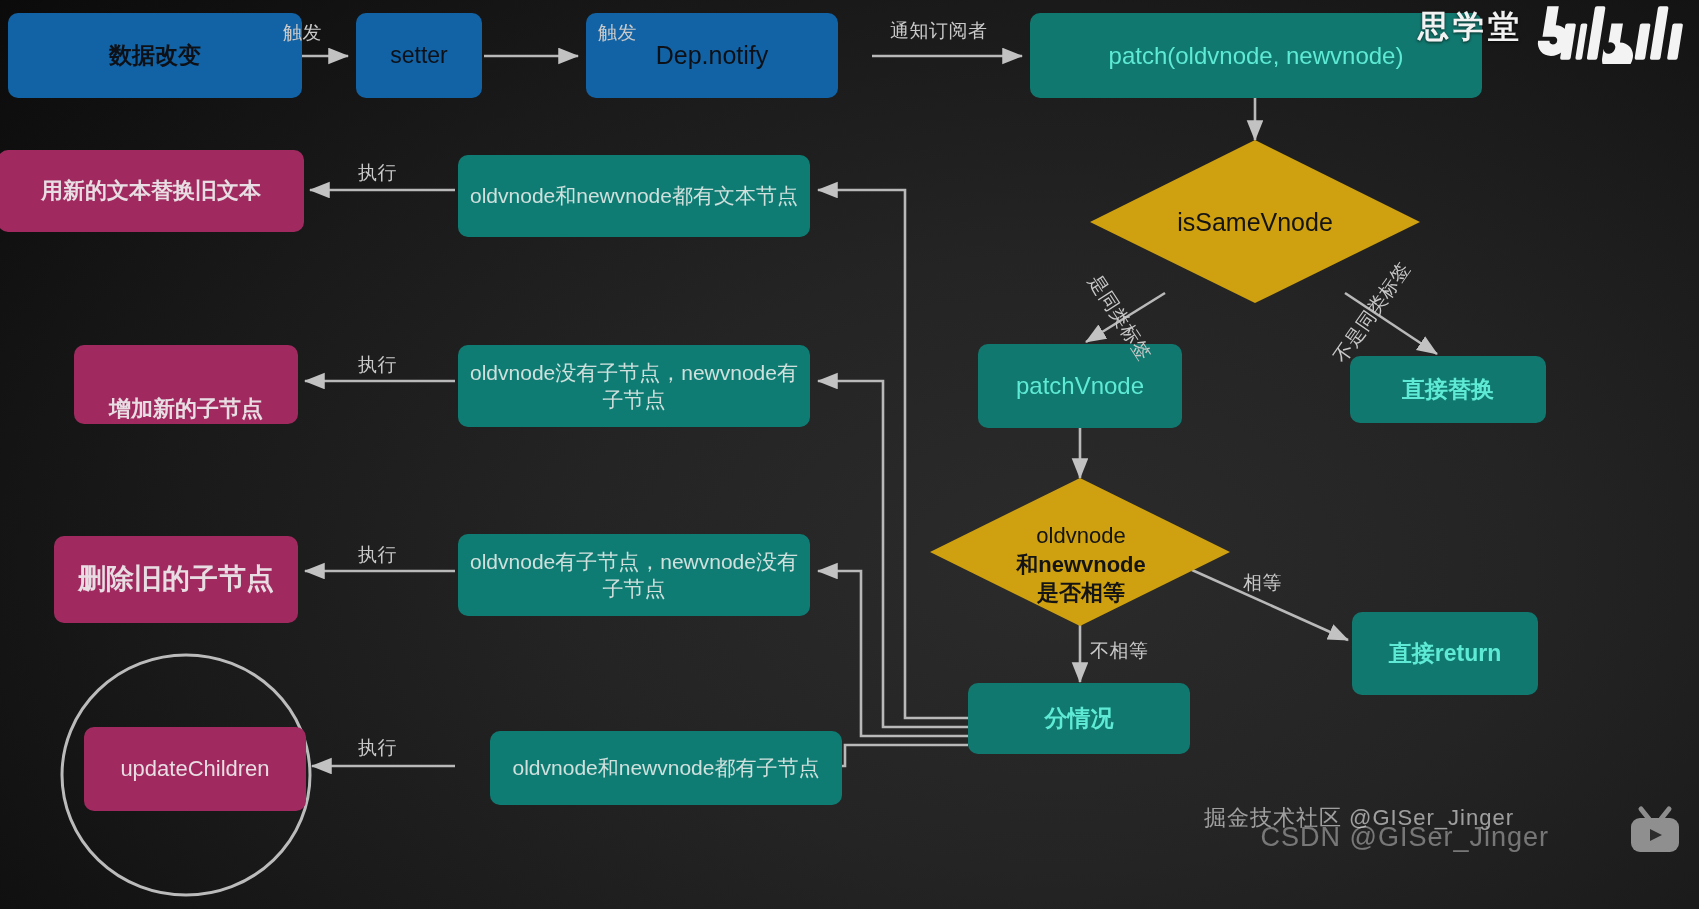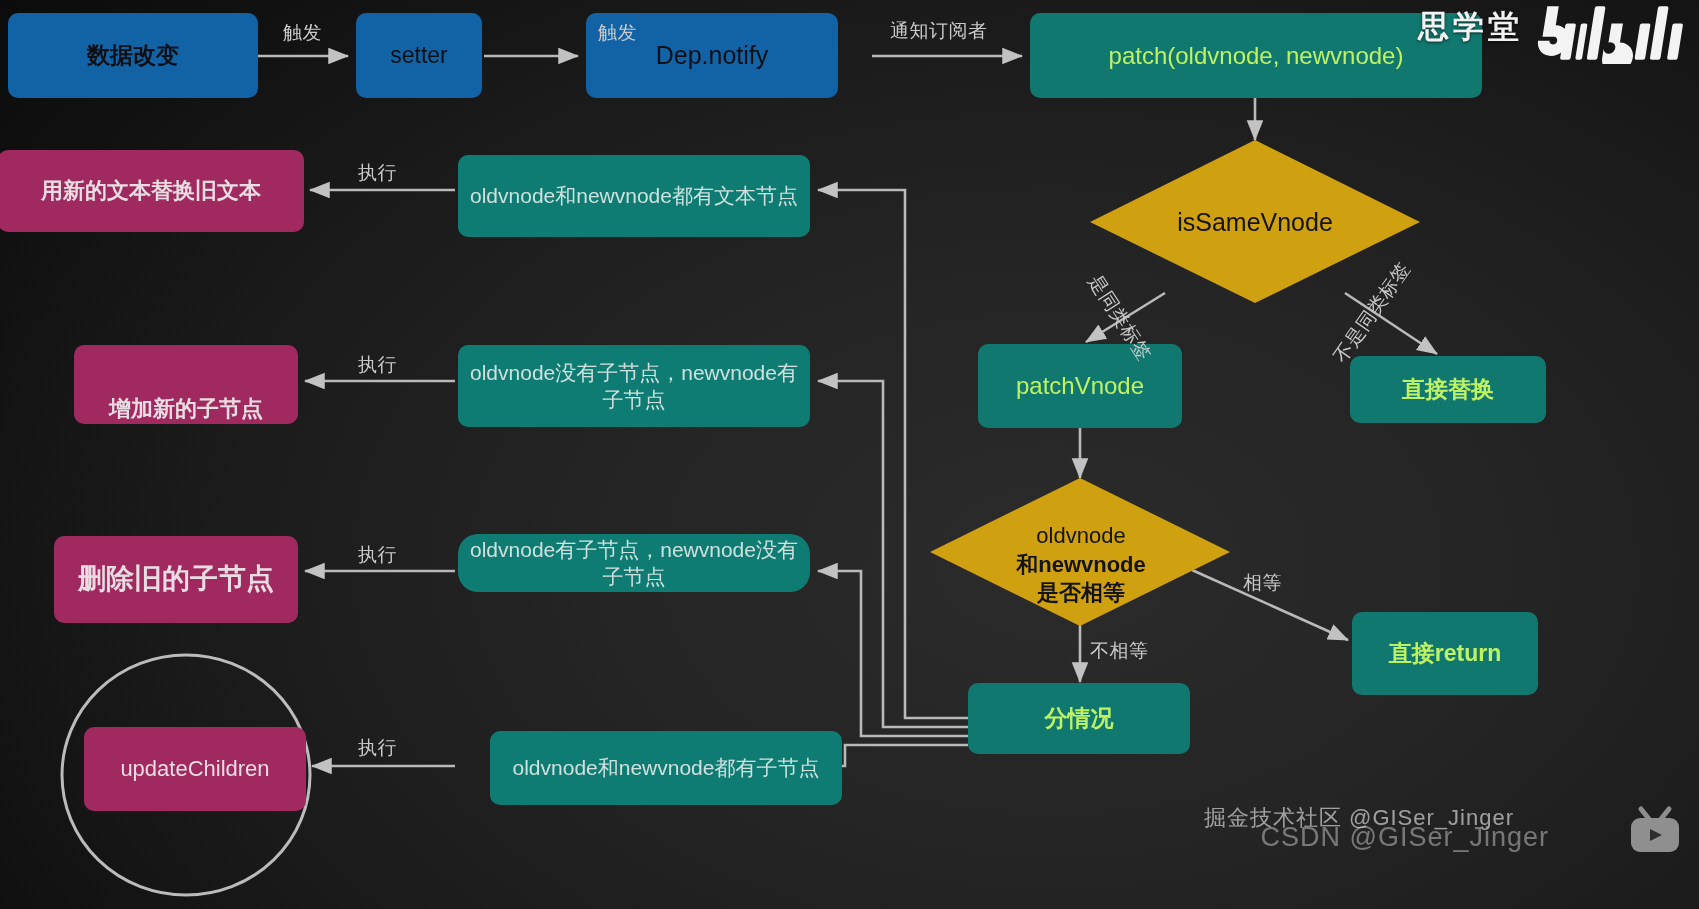--- a/index.html
+++ b/index.html
@@ -32,21 +32,21 @@
     justify-content: center;
     text-align: center;
     box-sizing: border-box;
     line-height: 1.3;
   }
   .node span { display: block; padding: 0 12px; }
   .box {
     border-radius: 10px;
   }
   .blue  { background: #1263a5; color: #0d1117; }
-  .teal  { background: #11786f; color: #bef264; }
+  .teal  { background: #11786f; color: #5eead4; }
   .pink  { background: #a02a5f; color: #e8dde3; }
   .teal-lt { background: #0f7c74; color: #cfe0dd; }
 
   .cjk-bold { font-weight: bold; }
 
   .edge-label {
     position: absolute;
     color: #c9c9c9;
     font-size: 19px;
     white-space: nowrap;
@@ -131,21 +131,21 @@
       <path d="M455,766 L312,766"></path>
     </g>
 
     <ellipse cx="186" cy="775" rx="124" ry="120" fill="none" stroke="#d8d8d8" stroke-width="3" opacity=".85"></ellipse>
 
     <polygon points="1255,140 1420,222 1255,303 1090,222" fill="#cfa00f"></polygon>
 
     <polygon points="1080,478 1230,552 1080,626 930,552" fill="#cfa00f"></polygon>
   </svg>
 
-  <div class="node box blue cjk-bold" style="left:8px; top:13px; width:250px; height:85px; font-size:23px;justify-content:center;">
+  <div class="node box blue cjk-bold" style="left:8px; top:13px; width:294px; height:85px; font-size:23px;justify-content:center;">
     <span>数据改变</span>
   </div>
 
   <div class="node box blue" style="left:356px; top:13px; width:126px; height:85px; font-size:23px;">
     <span>setter</span>
   </div>
 
   <div class="node box blue" style="left:586px; top:13px; width:252px; height:85px; font-size:25px;">
     <span>Dep.notify</span>
   </div>
@@ -182,21 +182,21 @@
   </div>
 
   <div class="node box teal-lt" style="left:458px; top:155px; width:352px; height:82px; font-size:21px;">
     <span>oldvnode和newvnode都有文本节点</span>
   </div>
 
   <div class="node box teal-lt" style="left:458px; top:345px; width:352px; height:82px; font-size:21px;">
     <span>oldvnode没有子节点，newvnode有子节点</span>
   </div>
 
-  <div class="node box teal-lt" style="left:458px; top:534px; width:352px; height:58px; font-size:21px;border-radius:20px;">
+  <div class="node box teal-lt" style="left:458px; top:534px; width:352px; height:82px; font-size:21px;">
     <span>oldvnode有子节点，newvnode没有子节点</span>
   </div>
 
   <div class="node box teal-lt" style="left:458px; top:731px; width:352px; height:74px; font-size:21px;margin-left:32px;">
     <span>oldvnode和newvnode都有子节点</span>
   </div>
 
   <div class="node box pink cjk-bold" style="left:-2px; top:150px; width:306px; height:82px; font-size:22px;">
     <span>用新的文本替换旧文本</span>
   </div>

